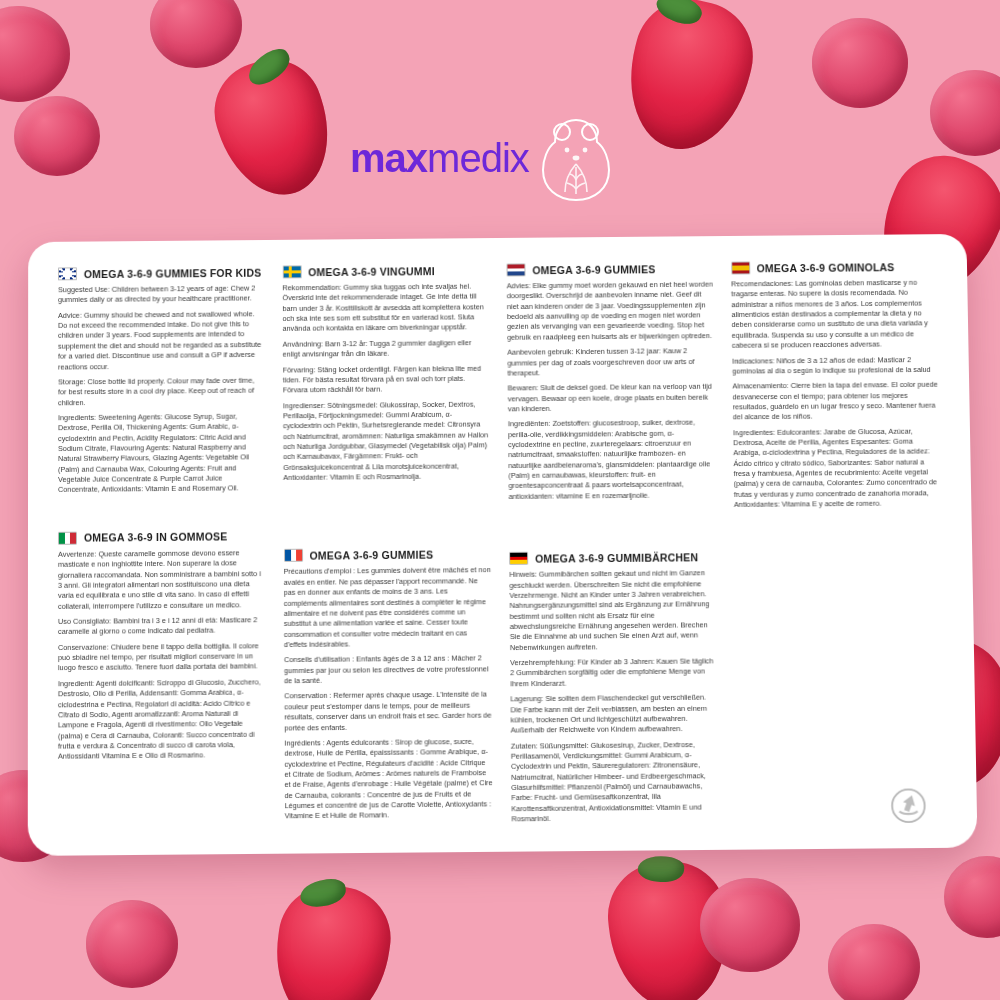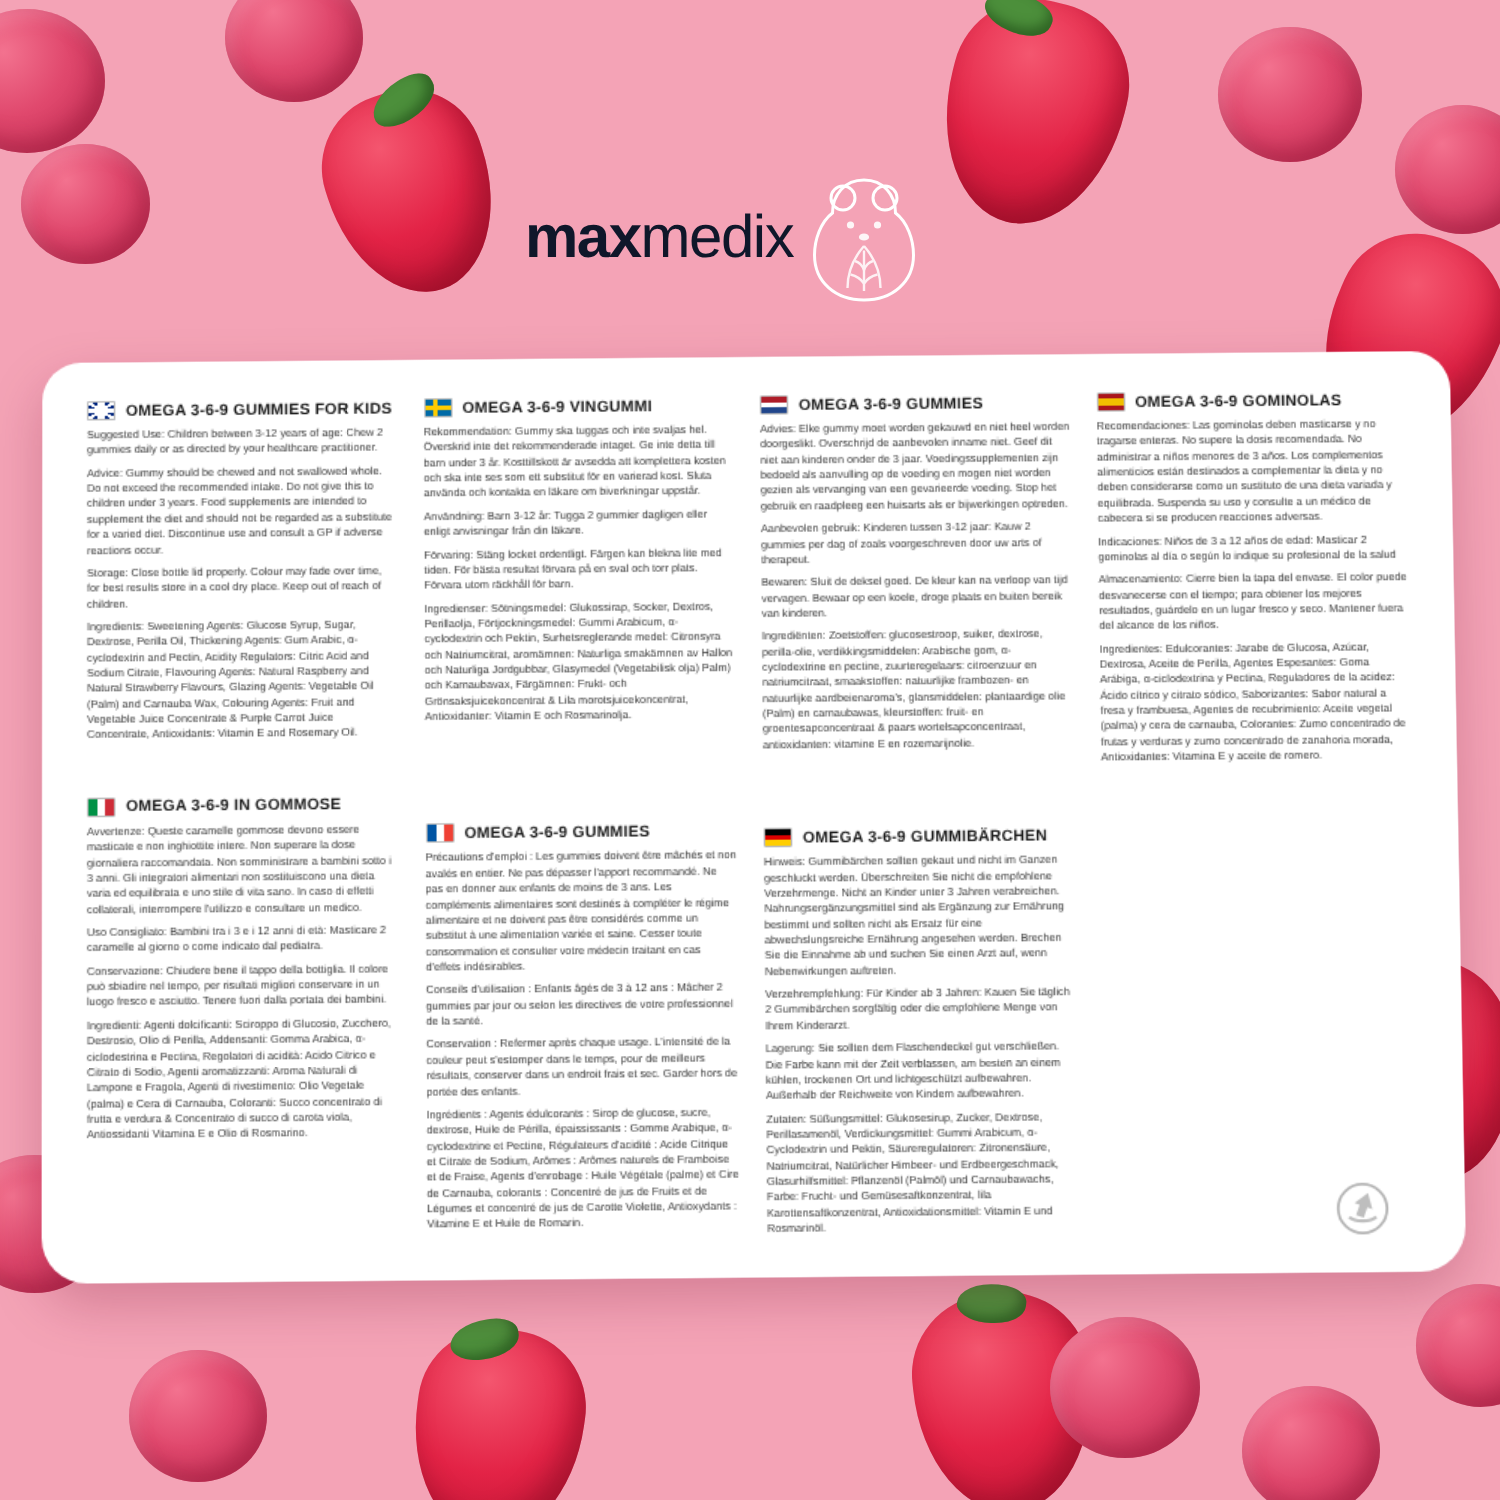--- a/index.html
+++ b/index.html
@@ -53,21 +53,21 @@
      background:
        linear-gradient(to bottom, transparent 38%, #fecc00 38%, #fecc00 60%, transparent 60%),
        linear-gradient(to right, transparent 28%, #fecc00 28%, #fecc00 45%, transparent 45%);}
   .f-nl{background:linear-gradient(to bottom,#ae1c28 0 33.3%,#fff 33.3% 66.6%,#21468b 66.6% 100%);}
   .f-es{background:linear-gradient(to bottom,#aa151b 0 25%,#f1bf00 25% 75%,#aa151b 75% 100%);}
   .f-it{background:linear-gradient(to right,#009246 0 33.3%,#fff 33.3% 66.6%,#ce2b37 66.6% 100%);}
   .f-fr{background:linear-gradient(to right,#0055a4 0 33.3%,#fff 33.3% 66.6%,#ef4135 66.6% 100%);}
   .f-de{background:linear-gradient(to bottom,#000 0 33.3%,#dd0000 33.3% 66.6%,#ffce00 66.6% 100%);}
   
   .brand{position:absolute;left:350px;top:112px;display:flex;align-items:center;gap:10px;}
-  .brand-word{font-size:40px;letter-spacing:-1px;color:#0f172a;font-weight:bold;}
+  .brand-word{font-size:40px;letter-spacing:-1px;color:#6d28d9;font-weight:bold;}
   .brand-word .light{font-weight:normal;}
   .brand-mark{width:74px;height:92px;position:relative;}
   .brand-mark svg{width:100%;height:100%;display:block;}
   .recycle{position:absolute;right:50px;bottom:24px;width:36px;height:36px;opacity:.55;}
   .recycle svg{width:100%;height:100%;}
 </style>
 </head>
 <body>
 
 <div class="bg">

